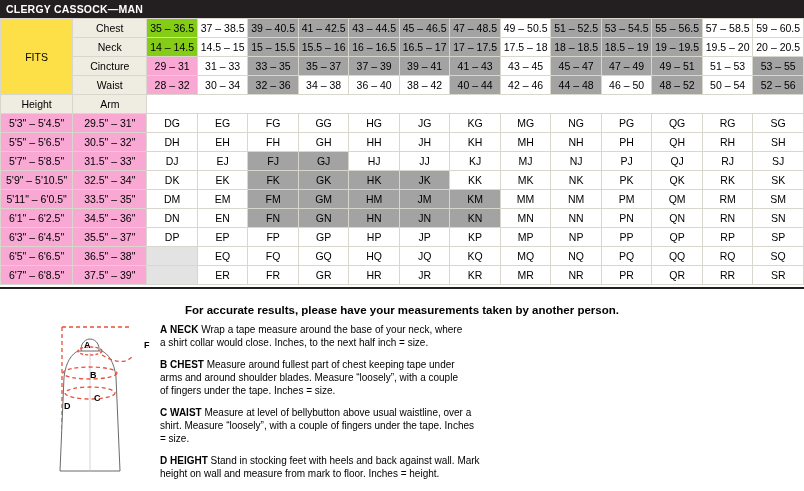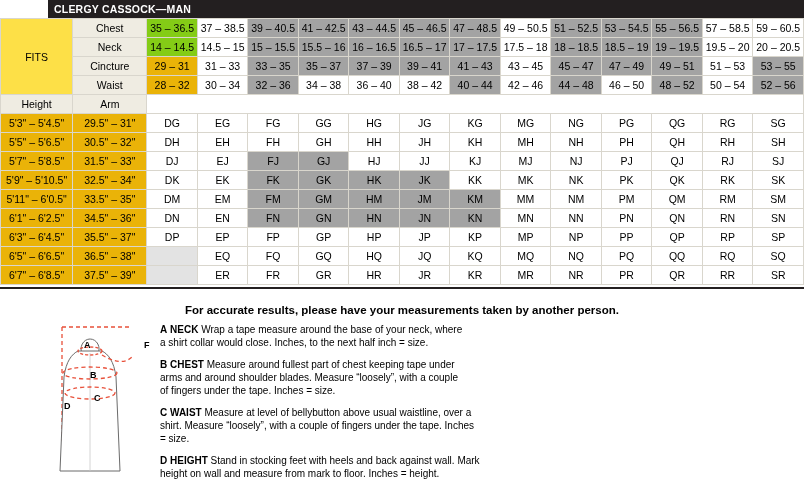--- a/index.html
+++ b/index.html
@@ -12,21 +12,21 @@
     overflow:hidden;
   }
   .page{position:relative;width:804px;height:491px;}
 
   
   .titlebar{
     background:#231f20;color:#fff;
     font-size:10.5px;font-weight:bold;
     padding:3px 16px 3px 6px;
     letter-spacing:.2px;
-    height:12px;line-height:12px;margin-left:48px;
+    height:12px;line-height:12px;
   }
 
   
   table.sizes{
     border-collapse:collapse;
     width:804px;
     table-layout:fixed;
   }
   table.sizes td,table.sizes th{
     border:1px solid #d9d6cd;
@@ -45,21 +45,21 @@
   }
   .fitscell{
     background:#fde047;
     font-weight:bold;
     text-align:center;
     vertical-align:middle;
   }
   .hdr-left{
     background:#efece2;font-weight:bold;text-align:left;padding-left:6px;
   }
-  .shade1{background:#eab308;}
+  .shade1{background:#f9a8d4;}
   .shade2{background:#84cc16;}
   .white{background:#ffffff;}
   .hl{background:#a3a3a3;}
   .grey{background:#e3e3e3;}
   .rowlbl{
     text-align:left;padding-left:6px;font-weight:bold;
   }
   .armcol{text-align:center;}
 
   

